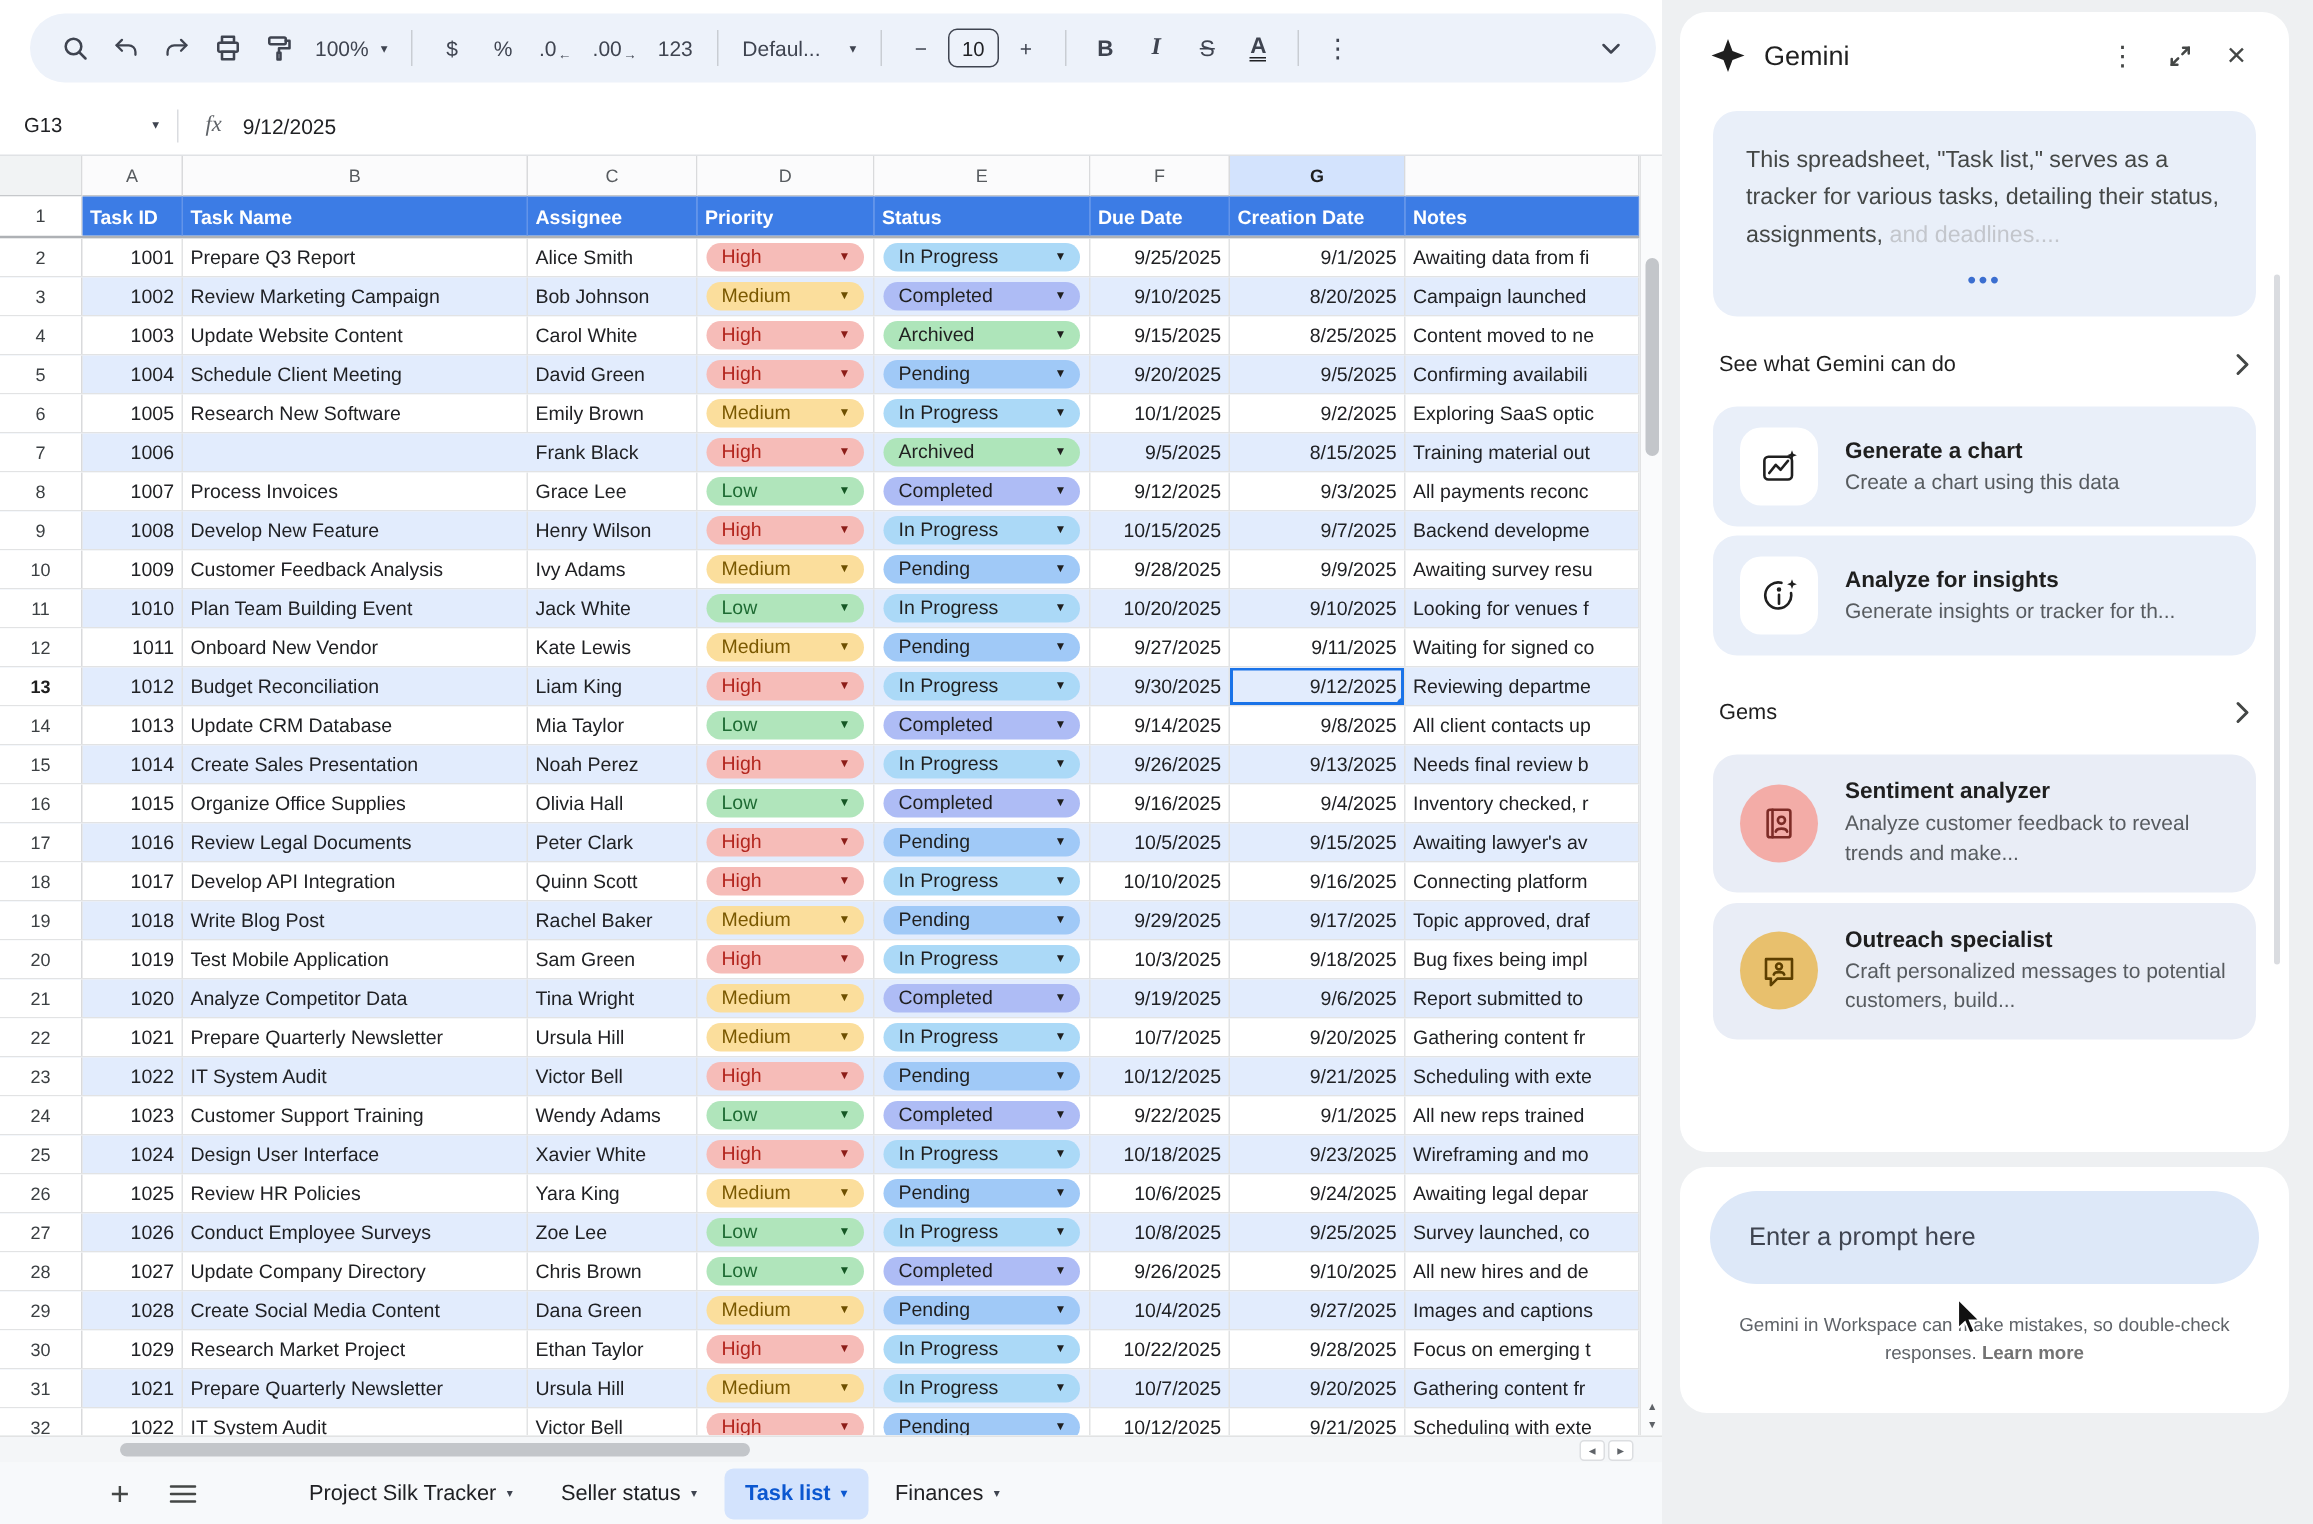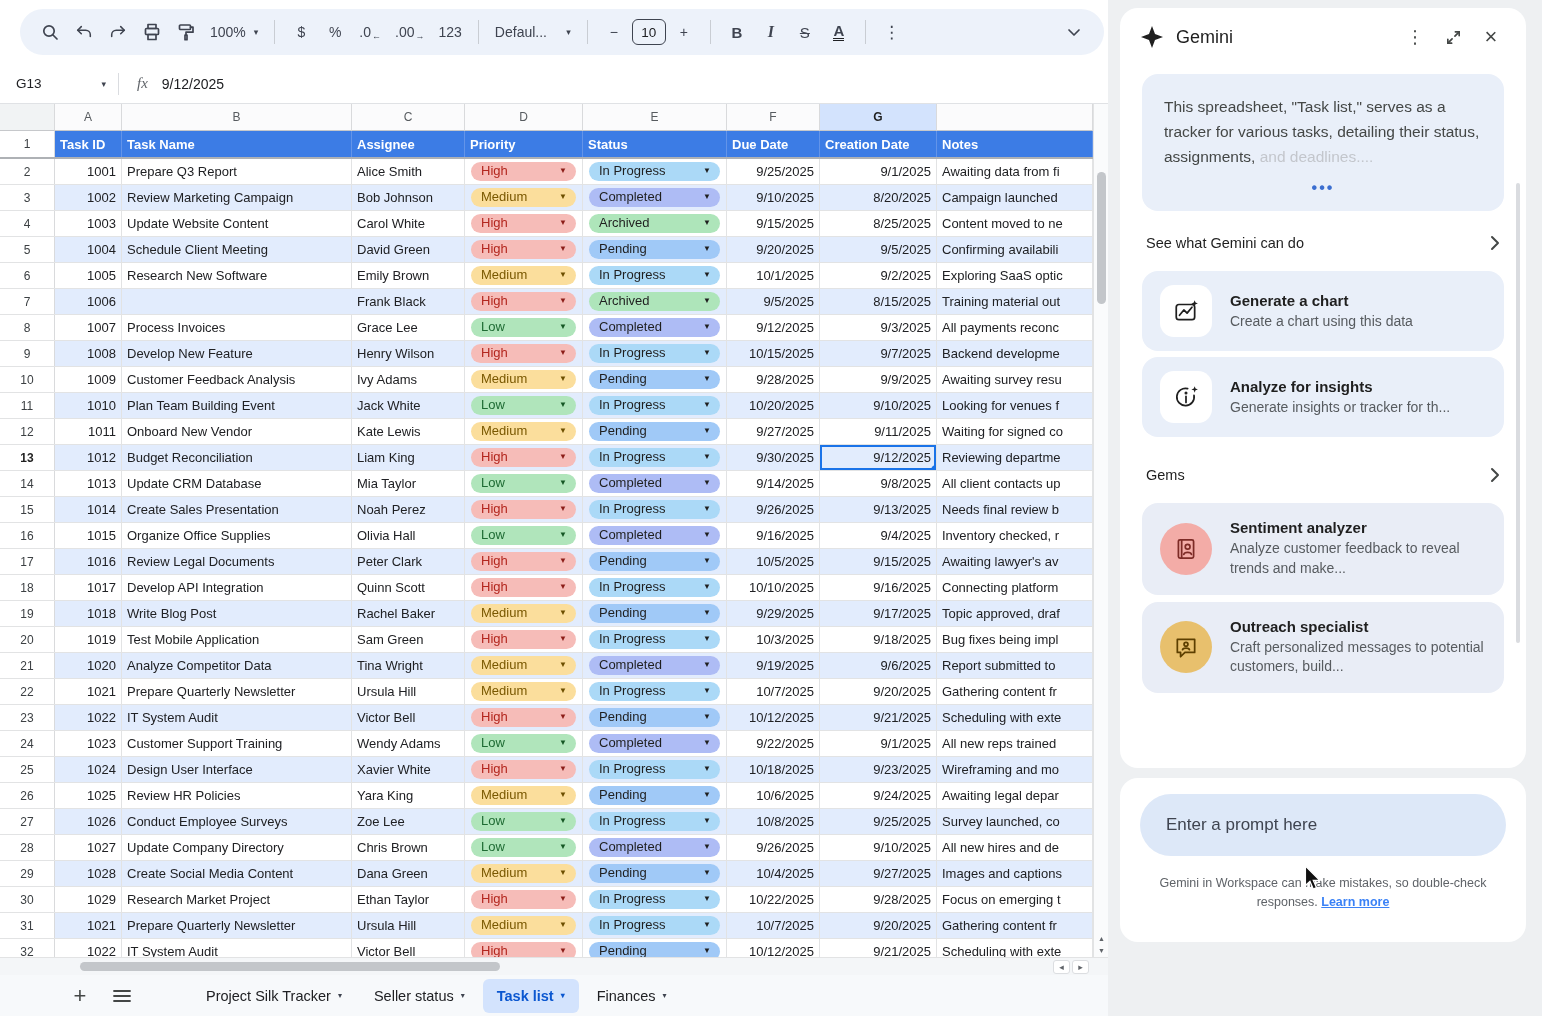--- a/index.html
+++ b/index.html
@@ -106,21 +106,21 @@
   .adesc { font-size:14px; color:#575b5f; line-height:1.4; }
   .gemcard { background:#e9edf6; border-radius:16px; display:flex; align-items:center; gap:18px; padding:16px 18px; margin-bottom:7px; cursor:pointer; }
   .gcircle { width:52px; height:52px; border-radius:50%; display:flex; align-items:center; justify-content:center; flex:none; }
   .gcircle svg { fill:none; stroke-width:1.6; stroke-linecap:round; stroke-linejoin:round; }
   .gsbthumb { position:absolute; right:6px; top:175px; width:4px; height:460px; border-radius:2px; background:#dadce0; }
   .gbottom { background:#fff; border-radius:18px; margin-top:10px; height:164px; padding:16px 20px 0 20px; }
   .prompt { width:100%; height:62px; background:#dde8f8; border:none; border-radius:31px; padding:0 26px; font-size:17px; color:#3f4450;
             font-family:"Liberation Sans","DejaVu Sans",sans-serif; outline:none; }
   .prompt::placeholder { color:#3f4450; opacity:1; }
   .disc { margin-top:18px; text-align:center; font-size:12.5px; color:#5f6368; line-height:1.55; }
-  .disc a { color:#3b82f6; font-weight:700; text-decoration:underline; cursor:pointer; }
+  .disc a { color:#737373; font-weight:700; cursor:pointer; }
   .cursor { position:absolute; left:1302px; top:866px; z-index:50; pointer-events:none; }
 </style>
 </head>
 <body>
 
 <div class="app">
   <div class="left">
 
     <div class="toolbar">
       <div class="tb-pill">

